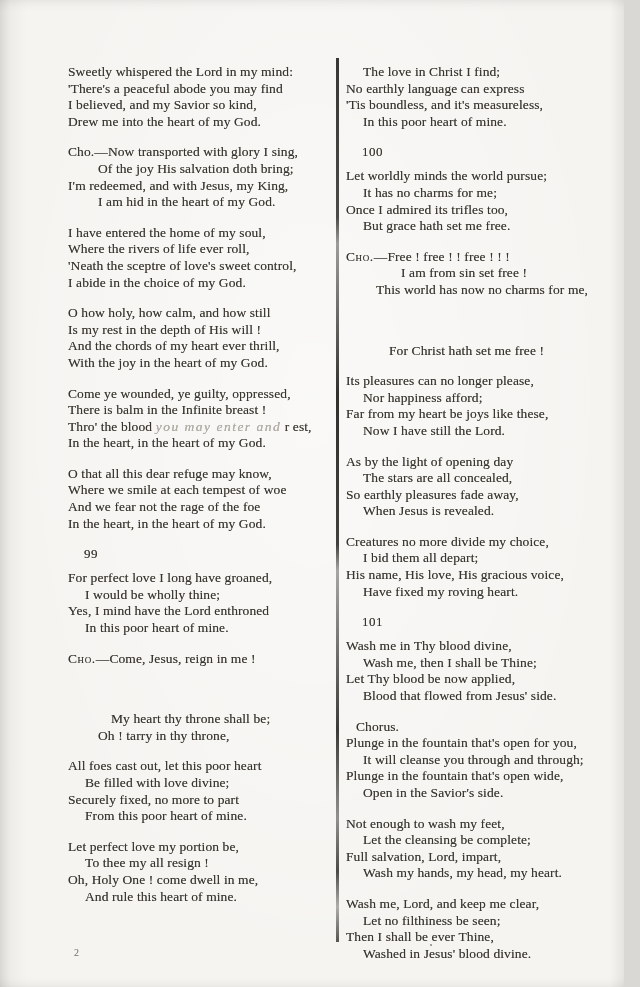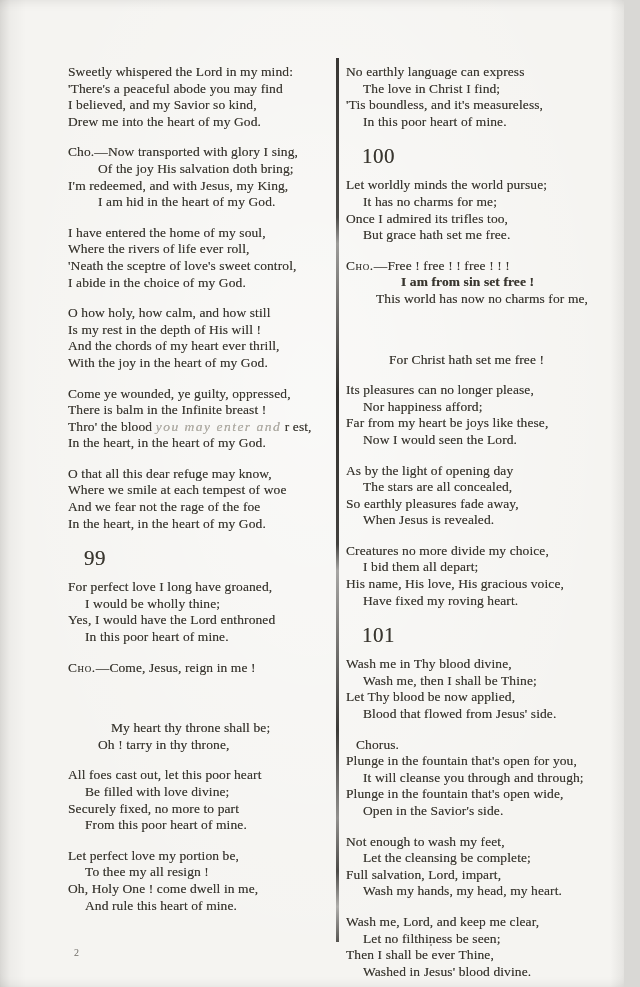--- a/index.html
+++ b/index.html
@@ -28,24 +28,24 @@
   .col-right{left:346px;width:290px;}
   .line{
     line-height:16.6px;
     white-space:nowrap;
     text-shadow:0 0 .4px rgba(57,54,47,.55);
   }
   .indent-0{padding-left:0;}
   .indent-1{padding-left:17px;}
   .indent-2{padding-left:30px;}
   .indent-3{padding-left:43px;margin-top:44px;}
-  .indent-4{padding-left:55px;font-weight:bold;}
+  .indent-4{padding-left:55px;}
   .stanza{margin:0 0 14px 0;}
   .hymn-number{
-    font-size:21px;
+    font-size:13px;
     padding-left:16px;
     margin:10px 0 8px 0;
     letter-spacing:.5px;
     text-shadow:0 0 .4px rgba(57,54,47,.6);
   }
   .chorus-label{padding-left:10px;}
   .sc{font-variant:small-caps;letter-spacing:.6px;}
   .faded{
     color:#a8a49a;
     opacity:.85;
@@ -116,21 +116,21 @@
       <div class="stanza">
         <div class="line indent-0">O that all this dear refuge may know,</div>
         <div class="line indent-0">Where we smile at each tempest of woe</div>
         <div class="line indent-0">And we fear not the rage of the foe</div>
         <div class="line indent-0">In the heart, in the heart of my God.</div>
       </div>
       <div class="hymn-number">99</div>
       <div class="stanza">
         <div class="line indent-0">For perfect love I long have groaned,</div>
         <div class="line indent-1">I would be wholly thine;</div>
-        <div class="line indent-0">Yes, I would have the Lord enthroned</div>
+        <div class="line indent-0">Yes, I mind have the Lord enthroned</div>
         <div class="line indent-1">In this poor heart of mine.</div>
       </div>
       <div class="stanza chorus">
         <div class="line indent-0"><span class="sc ">Cho.</span><span class="">—Come, Jesus, reign in me !</span></div>
         <div class="line indent-3">My heart thy throne shall be;</div>
         <div class="line indent-2">Oh ! tarry in thy throne,</div>
       </div>
       <div class="stanza">
         <div class="line indent-0">All foes cast out, let this poor heart</div>
         <div class="line indent-1">Be filled with love divine;</div>
@@ -140,43 +140,43 @@
       <div class="stanza">
         <div class="line indent-0">Let perfect love my portion be,</div>
         <div class="line indent-1">To thee my all resign !</div>
         <div class="line indent-0">Oh, Holy One ! come dwell in me,</div>
         <div class="line indent-1">And rule this heart of mine.</div>
       </div>
     </div>
   <div class="divider"></div>
   <div class="col col-right">
       <div class="stanza">
+        <div class="line indent-1">The love in Christ I find;</div>
         <div class="line indent-0">No earthly language can express</div>
-        <div class="line indent-1">The love in Christ I find;</div>
         <div class="line indent-0">'Tis boundless, and it's measureless,</div>
         <div class="line indent-1">In this poor heart of mine.</div>
       </div>
       <div class="hymn-number">100</div>
       <div class="stanza">
         <div class="line indent-0">Let worldly minds the world pursue;</div>
         <div class="line indent-1">It has no charms for me;</div>
         <div class="line indent-0">Once I admired its trifles too,</div>
         <div class="line indent-1">But grace hath set me free.</div>
       </div>
       <div class="stanza chorus">
         <div class="line indent-0"><span class="sc ">Cho.</span><span class="">—Free ! free ! ! free ! ! !</span></div>
         <div class="line indent-4">I am from sin set free !</div>
         <div class="line indent-2">This world has now no charms for me,</div>
         <div class="line indent-3">For Christ hath set me free !</div>
       </div>
       <div class="stanza">
         <div class="line indent-0">Its pleasures can no longer please,</div>
         <div class="line indent-1">Nor happiness afford;</div>
         <div class="line indent-0">Far from my heart be joys like these,</div>
-        <div class="line indent-1">Now I would seen the Lord.</div>
+        <div class="line indent-1">Now I have still the Lord.</div>
       </div>
       <div class="stanza">
         <div class="line indent-0">As by the light of opening day</div>
         <div class="line indent-1">The stars are all concealed,</div>
         <div class="line indent-0">So earthly pleasures fade away,</div>
         <div class="line indent-1">When Jesus is revealed.</div>
       </div>
       <div class="stanza">
         <div class="line indent-0">Creatures no more divide my choice,</div>
         <div class="line indent-1">I bid them all depart;</div>

